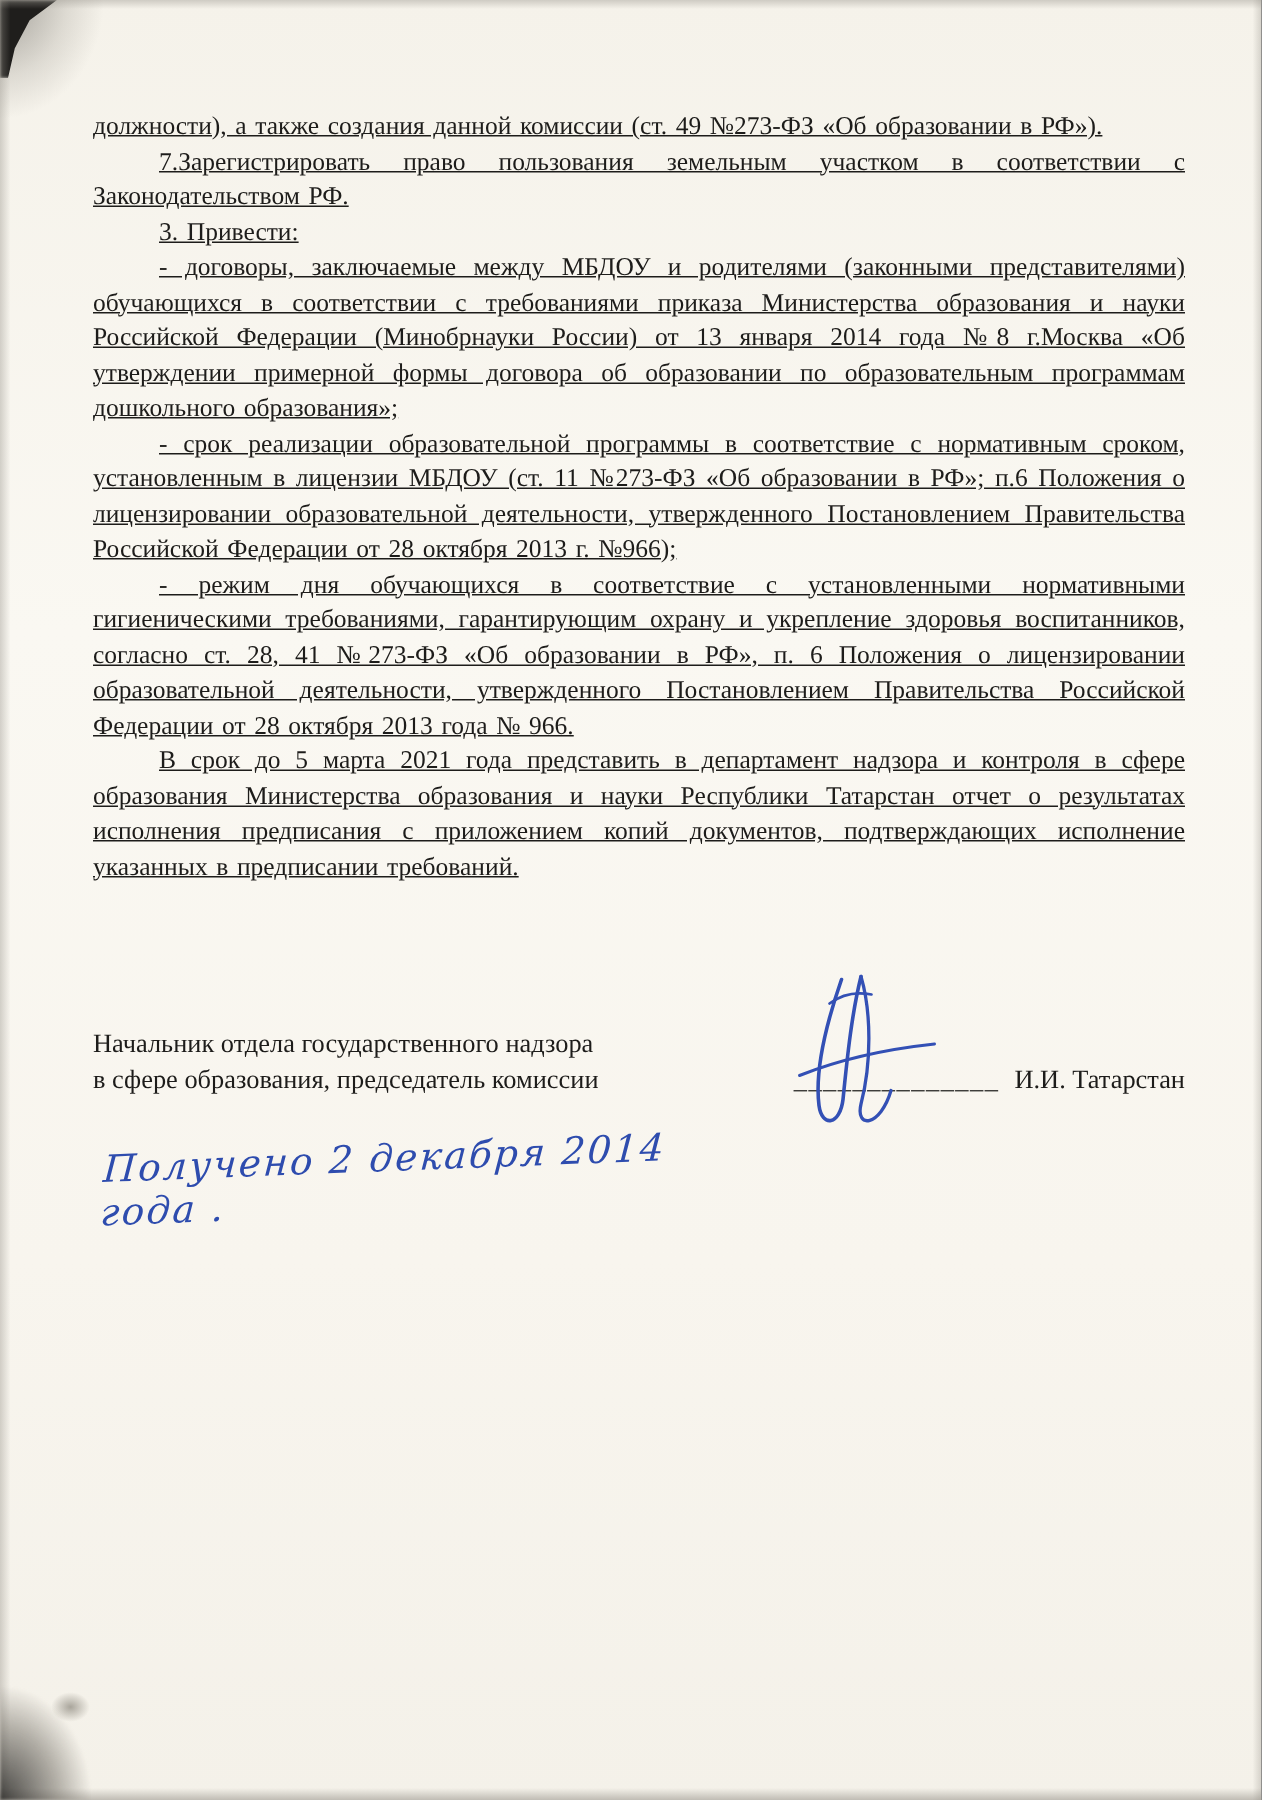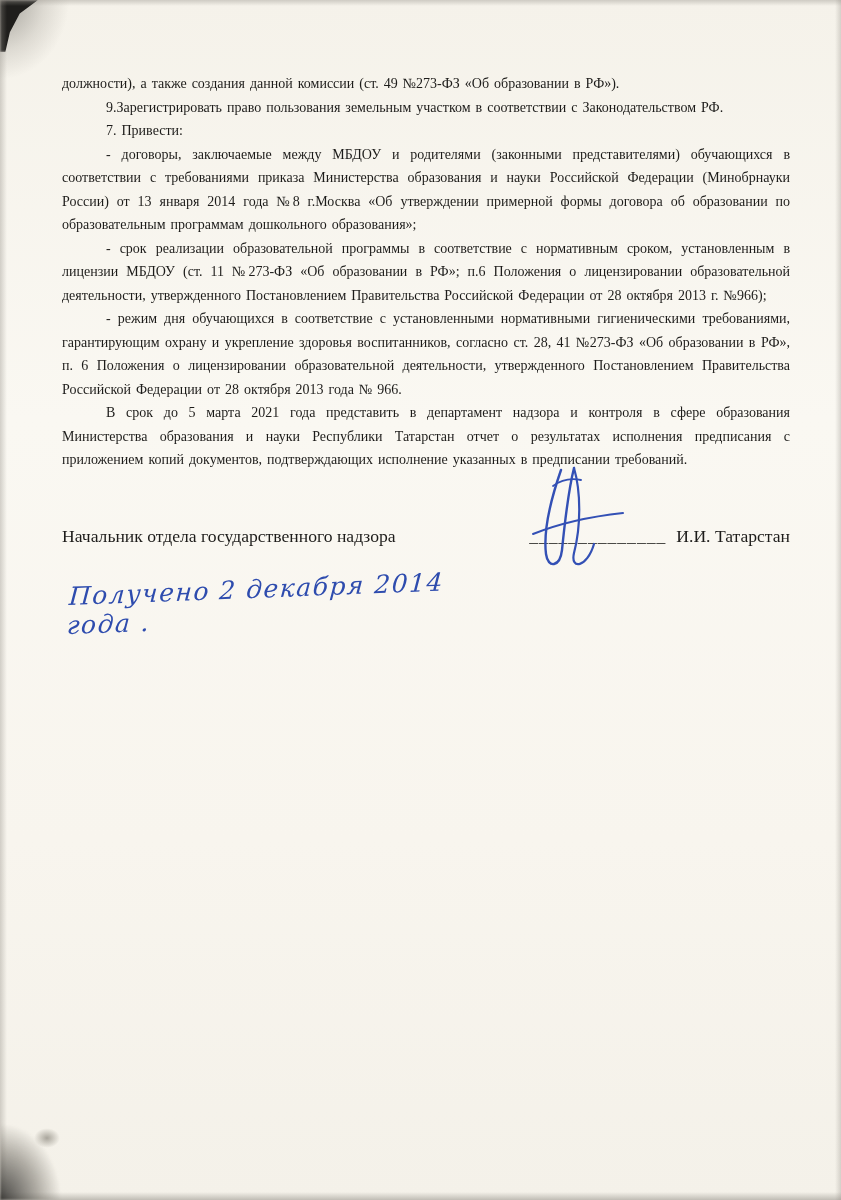--- a/index.html
+++ b/index.html
@@ -57,35 +57,36 @@
   }
   
   .content {
     position: absolute;
     left: 62px;
     top: 72px;
     width: 728px;
   }
   .para {
     margin: 0;
-    font-size: 14px;
+    font-size: 17px;
     line-height: 23.5px;
     text-align: justify;
     word-spacing: 1.5px;
+    text-decoration: underline;
   }
   .para.indent { text-indent: 44px; }
   
   .signoff {
     margin-top: 52px;
     display: flex;
     align-items: flex-end;
     font-size: 17.6px;
     line-height: 24px;
   }
-  .signoff-left { width: 400px; }
+  .signoff-left { width: 400px; margin-top: 42px; }
   .signoff-right {
     position: relative;
     flex: 1;
     display: flex;
     align-items: flex-end;
     justify-content: flex-end;
     white-space: nowrap;
   }
   .sig-line {
     letter-spacing: 1px;
@@ -125,30 +126,31 @@
   <div class="artifact edge-top"></div>
   <div class="artifact edge-left"></div>
   <div class="artifact edge-right"></div>
   <div class="artifact edge-bottom"></div>
   <div class="artifact corner-bl"></div>
   <div class="artifact smudge-bl"></div>
 
   <div class="content">
 
     <p class="para">должности), а  также создания данной комиссии (ст. 49 №273-ФЗ «Об образовании в РФ»).</p>
-    <p class="para indent">9.Зарегистрировать право пользования земельным участком в соответствии с Законодательством РФ.</p>
-    <p class="para indent">7. Привести:</p>
+    <p class="para indent">7.Зарегистрировать право пользования земельным участком в соответствии с Законодательством РФ.</p>
+    <p class="para indent">3. Привести:</p>
     <p class="para indent">- договоры, заключаемые между МБДОУ и родителями (законными представителями) обучающихся в соответствии с требованиями приказа Министерства образования и науки Российской Федерации (Минобрнауки России) от 13 января 2014 года №8 г.Москва «Об утверждении примерной формы договора об образовании по образовательным программам дошкольного образования»;</p>
     <p class="para indent">- срок реализации образовательной программы в соответствие с нормативным сроком, установленным в лицензии МБДОУ (ст. 11 №273-ФЗ «Об образовании в РФ»; п.6 Положения о лицензировании образовательной деятельности, утвержденного Постановлением Правительства Российской Федерации от 28 октября 2013 г. №966);</p>
     <p class="para indent">- режим дня обучающихся  в  соответствие  с установленными нормативными гигиеническими требованиями, гарантирующим охрану и укрепление здоровья воспитанников, согласно ст. 28, 41 №273-ФЗ «Об образовании в РФ», п. 6 Положения о лицензировании образовательной деятельности, утвержденного Постановлением Правительства Российской Федерации от 28 октября 2013 года № 966.</p>
     <p class="para indent">В срок до 5 марта 2021 года представить в департамент надзора и контроля в сфере образования Министерства образования и науки Республики Татарстан отчет о результатах исполнения предписания с приложением копий документов, подтверждающих исполнение указанных в предписании требований.</p>
 
     <div class="signoff">
       <div class="signoff-left">
         <div>Начальник отдела государственного надзора</div>
+        <div>в сфере образования, председатель комиссии</div>
       </div>
       <div class="signoff-right">
         <svg class="sig-ink" viewBox="0 0 150 118" aria-hidden="true">
           <path d="M66,12 C57,38 48,72 51,96 C53,111 65,109 67,92 C70,62 73,34 79,10" fill="none" stroke="#3350b5" stroke-width="2.4" stroke-linecap="round"></path>
           <path d="M79,10 C86,34 86,68 79,95 C75,112 92,110 99,86" fill="none" stroke="#3350b5" stroke-width="2.2" stroke-linecap="round"></path>
           <path d="M38,76 C68,64 100,58 128,55" fill="none" stroke="#3350b5" stroke-width="2" stroke-linecap="round"></path>
           <path d="M58,28 C66,22 76,20 86,22" fill="none" stroke="#3350b5" stroke-width="1.8" stroke-linecap="round"></path>
         </svg>
         <span class="sig-line">______________</span>
         <span class="sig-name">И.И. Татарстан</span>

